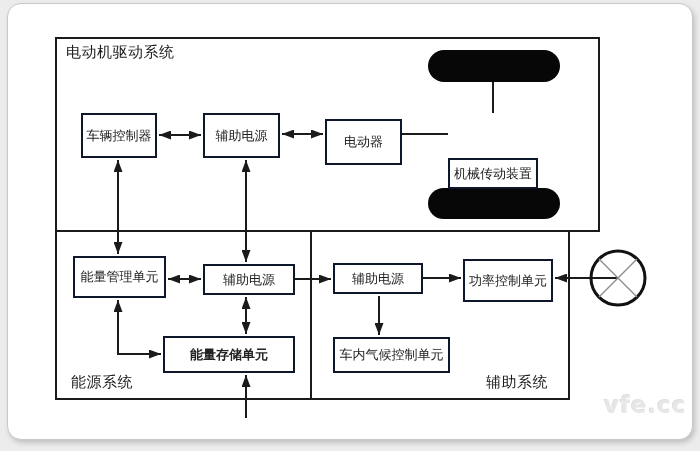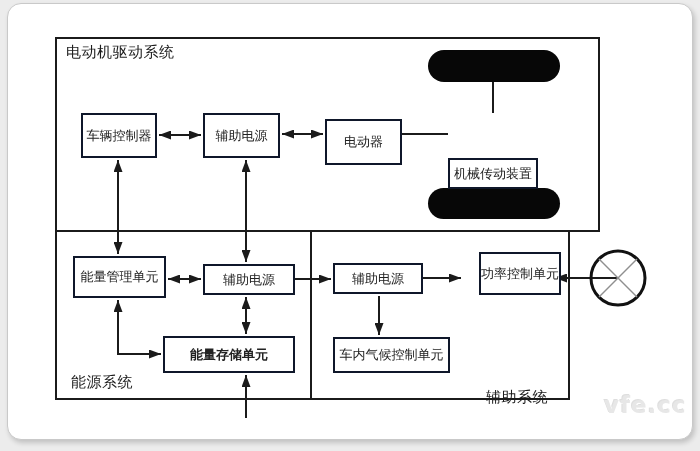--- a/index.html
+++ b/index.html
@@ -45,34 +45,34 @@
 
 <div class="stage">
   <div class="card"></div>
 
   <div class="section" style="left:55px;top:37px;width:545px;height:195px;"></div>
   <div class="section" style="left:55px;top:230px;width:257px;height:170px;"></div>
   <div class="section" style="left:310px;top:230px;width:260px;height:170px;"></div>
 
   <div class="sec-label" style="left:66px;top:43px;">电动机驱动系统</div>
   <div class="sec-label" style="left:71px;top:373px;">能源系统</div>
-  <div class="sec-label" style="left:486px;top:373px;margin-top:15px;">辅助系统</div>
+  <div class="sec-label" style="left:486px;top:373px;">辅助系统</div>
 
   <div class="wheel" style="left:428px;top:50px;width:132px;height:32px;"></div>
   <div class="wheel" style="left:428px;top:188px;width:132px;height:31px;"></div>
 
   <div class="block" style="left:81px;top:113px;width:76px;height:45px;">车辆控制器</div>
   <div class="block" style="left:203px;top:113px;width:77px;height:45px;">辅助电源</div>
   <div class="block" style="left:325px;top:119px;width:77px;height:46px;">电动器</div>
   <div class="block" style="left:448px;top:113px;width:90px;height:31px;margin-top:45px;">机械传动装置</div>
   <div class="block" style="left:73px;top:256px;width:93px;height:42px;">能量管理单元</div>
   <div class="block" style="left:203px;top:264px;width:92px;height:31px;">辅助电源</div>
   <div class="block" style="left:163px;top:336px;width:132px;height:37px;font-weight:bold;">能量存储单元</div>
   <div class="block" style="left:333px;top:263px;width:90px;height:31px;">辅助电源</div>
-  <div class="block" style="left:463px;top:252px;width:82px;height:43px;margin-left:16px;">功率控制单元</div>
+  <div class="block" style="left:463px;top:259px;width:90px;height:43px;">功率控制单元</div>
   <div class="block" style="left:333px;top:337px;width:117px;height:36px;">车内气候控制单元</div>
 
   <svg class="connectors" viewBox="0 0 700 451" xmlns="http://www.w3.org/2000/svg">
     <defs>
       <marker id="ah" markerUnits="userSpaceOnUse" markerWidth="12" markerHeight="9" refX="12" refY="4.5" orient="auto-start-reverse">
         <path d="M0,0 L12,4.5 L0,9 Z" fill="#1b1b1b"></path>
       </marker>
     </defs>
 
     <line x1="159" y1="135" x2="201" y2="135" stroke="#1b1b1b" stroke-width="2" marker-start="url(#ah)" marker-end="url(#ah)"></line>

